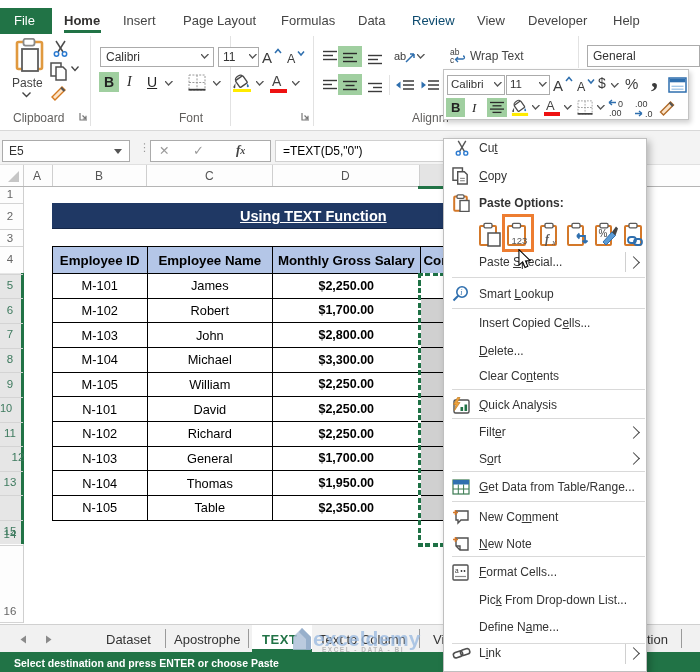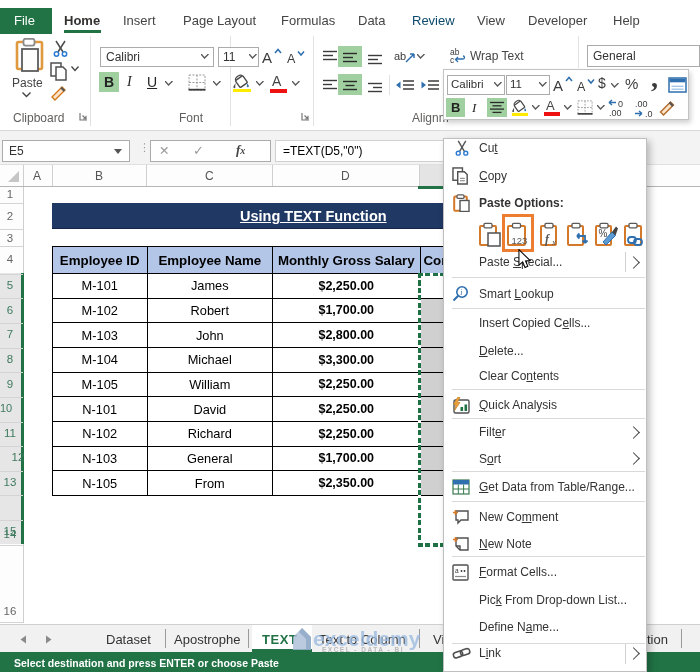--- a/index.html
+++ b/index.html
@@ -418,22 +418,28 @@
           <td class="sc">$2,250.00</td>
           <td class="ec"></td>
         </tr>
 <tr class="r24">
           <td class="dc">N-103</td>
           <td class="dc">General</td>
           <td class="sc">$1,700.00</td>
           <td class="ec"></td>
         </tr>
 <tr class="r24">
+          <td class="dc">N-104</td>
+          <td class="dc">Thomas</td>
+          <td class="sc">$1,950.00</td>
+          <td class="ec"></td>
+        </tr>
+<tr class="r24">
           <td class="dc">N-105</td>
-          <td class="dc">From</td>
+          <td class="dc">Table</td>
           <td class="sc">$2,350.00</td>
           <td class="ec"></td>
         </tr>
 </tbody>
     </table>
   </div>
 
 <div class="ab" style="left:417.5px;top:272.5px;width:3.5px;height:273.5px;background:repeating-linear-gradient(to bottom,#1e7145 0 5px,#fff 5px 7.5px);"></div>
 <div class="ab" style="left:417.5px;top:272.5px;width:25px;height:3px;background:repeating-linear-gradient(to right,#1e7145 0 5px,#fff 5px 7.5px);"></div>
 <div class="ab" style="left:417.5px;top:543px;width:25px;height:3.5px;background:repeating-linear-gradient(to right,#1e7145 0 5px,#fff 5px 7.5px);"></div>

